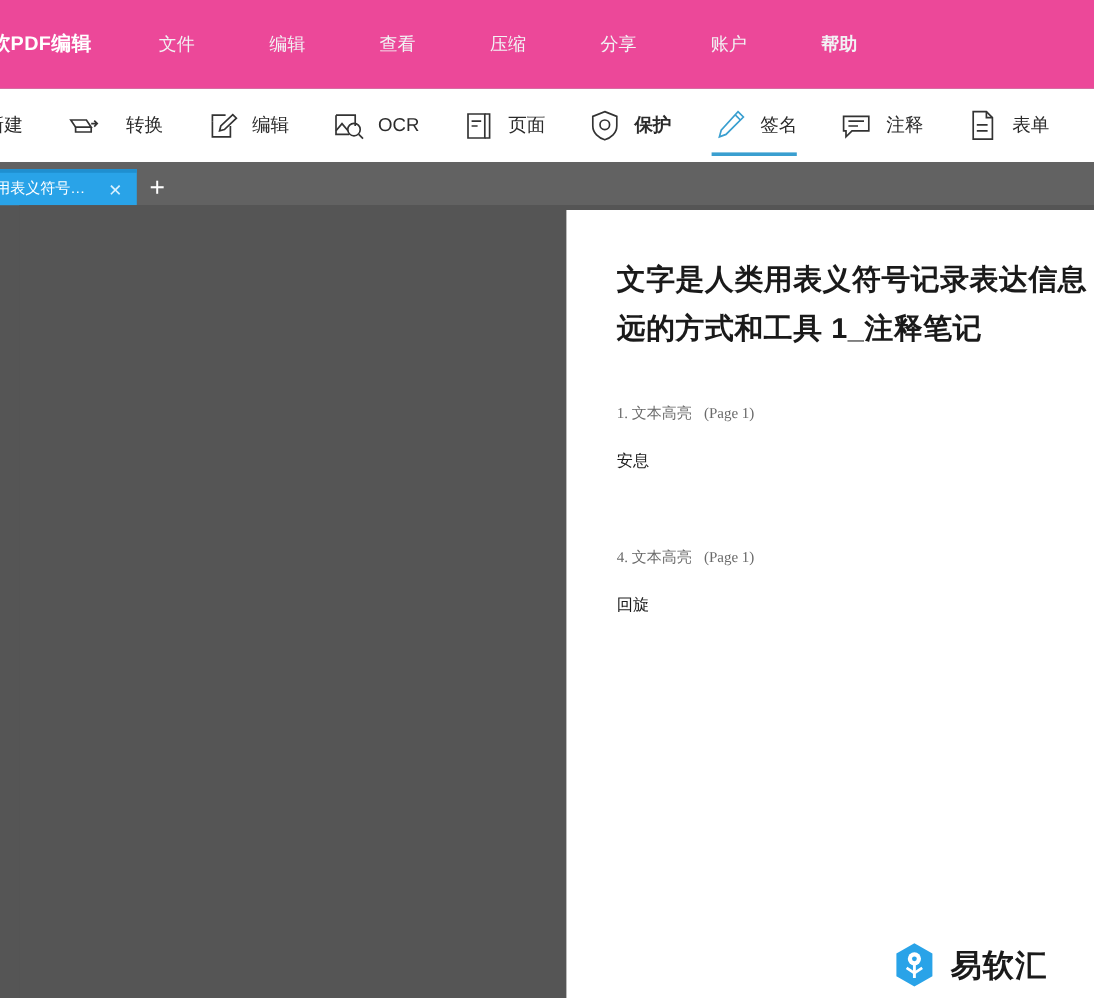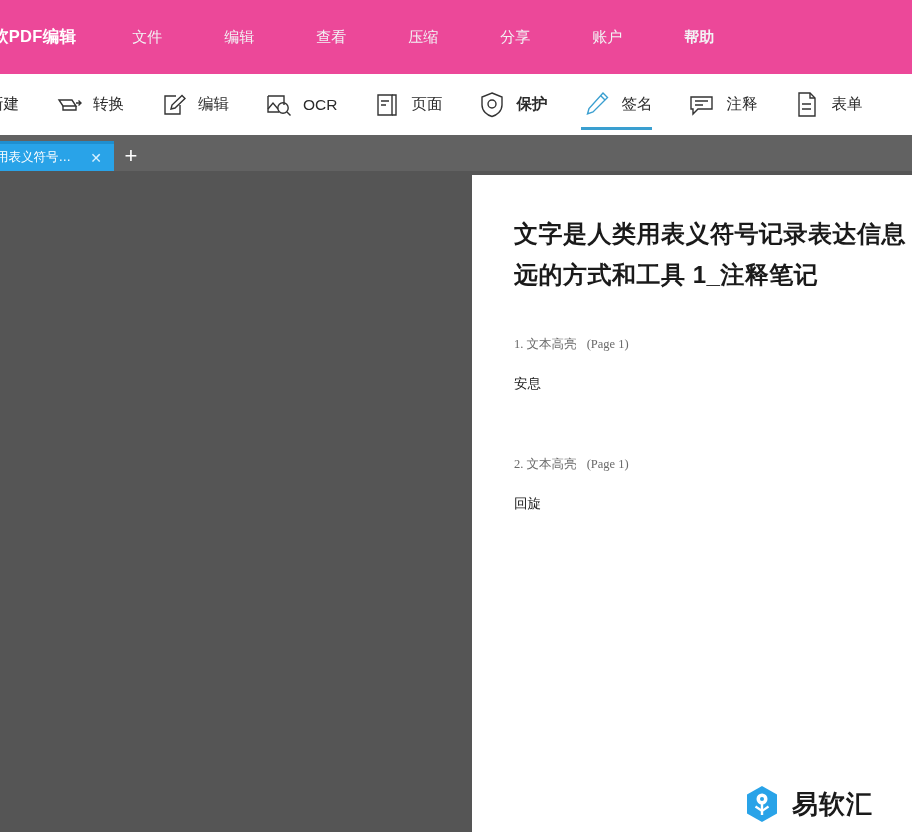--- a/index.html
+++ b/index.html
@@ -239,21 +239,21 @@
   </div>
 </div>
 
 <div class="toolbar">
 
   <div class="tool clipped-left">
 
     <span class="tool-label">新建</span>
   </div>
 
-  <div class="tool" style="margin-left:22px;">
+  <div class="tool" style="margin-left:22px;gap:12px;">
     <span class="tool-icon">
       <svg width="28" height="26" viewBox="0 0 28 26" fill="none" stroke="#333" stroke-width="1.4">
         <path d="M4 8 L17 8 L21 14 L8 14 Z"></path>
         <path d="M8 14 L8 18 L21 18 L21 14"></path>
         <path d="M21 11 L26 11 M23.5 8.5 L26 11 L23.5 13.5"></path>
       </svg>
     </span>
     <span class="tool-label">转换</span>
   </div>
 
@@ -356,21 +356,21 @@
       <div class="annotation-item">
         <div class="annotation-head">
           <span>1. 文本高亮</span>
           <span class="ann-page">(Page 1)</span>
         </div>
         <div class="annotation-body">安息</div>
       </div>
 
       <div class="annotation-item">
         <div class="annotation-head">
-          <span>2. 文本高亮</span>
+          <span>4. 文本高亮</span>
           <span class="ann-page">(Page 1)</span>
         </div>
         <div class="annotation-body">回旋</div>
       </div>
 
     </div>
   </div>
 </div>
 
 <div class="watermark">

